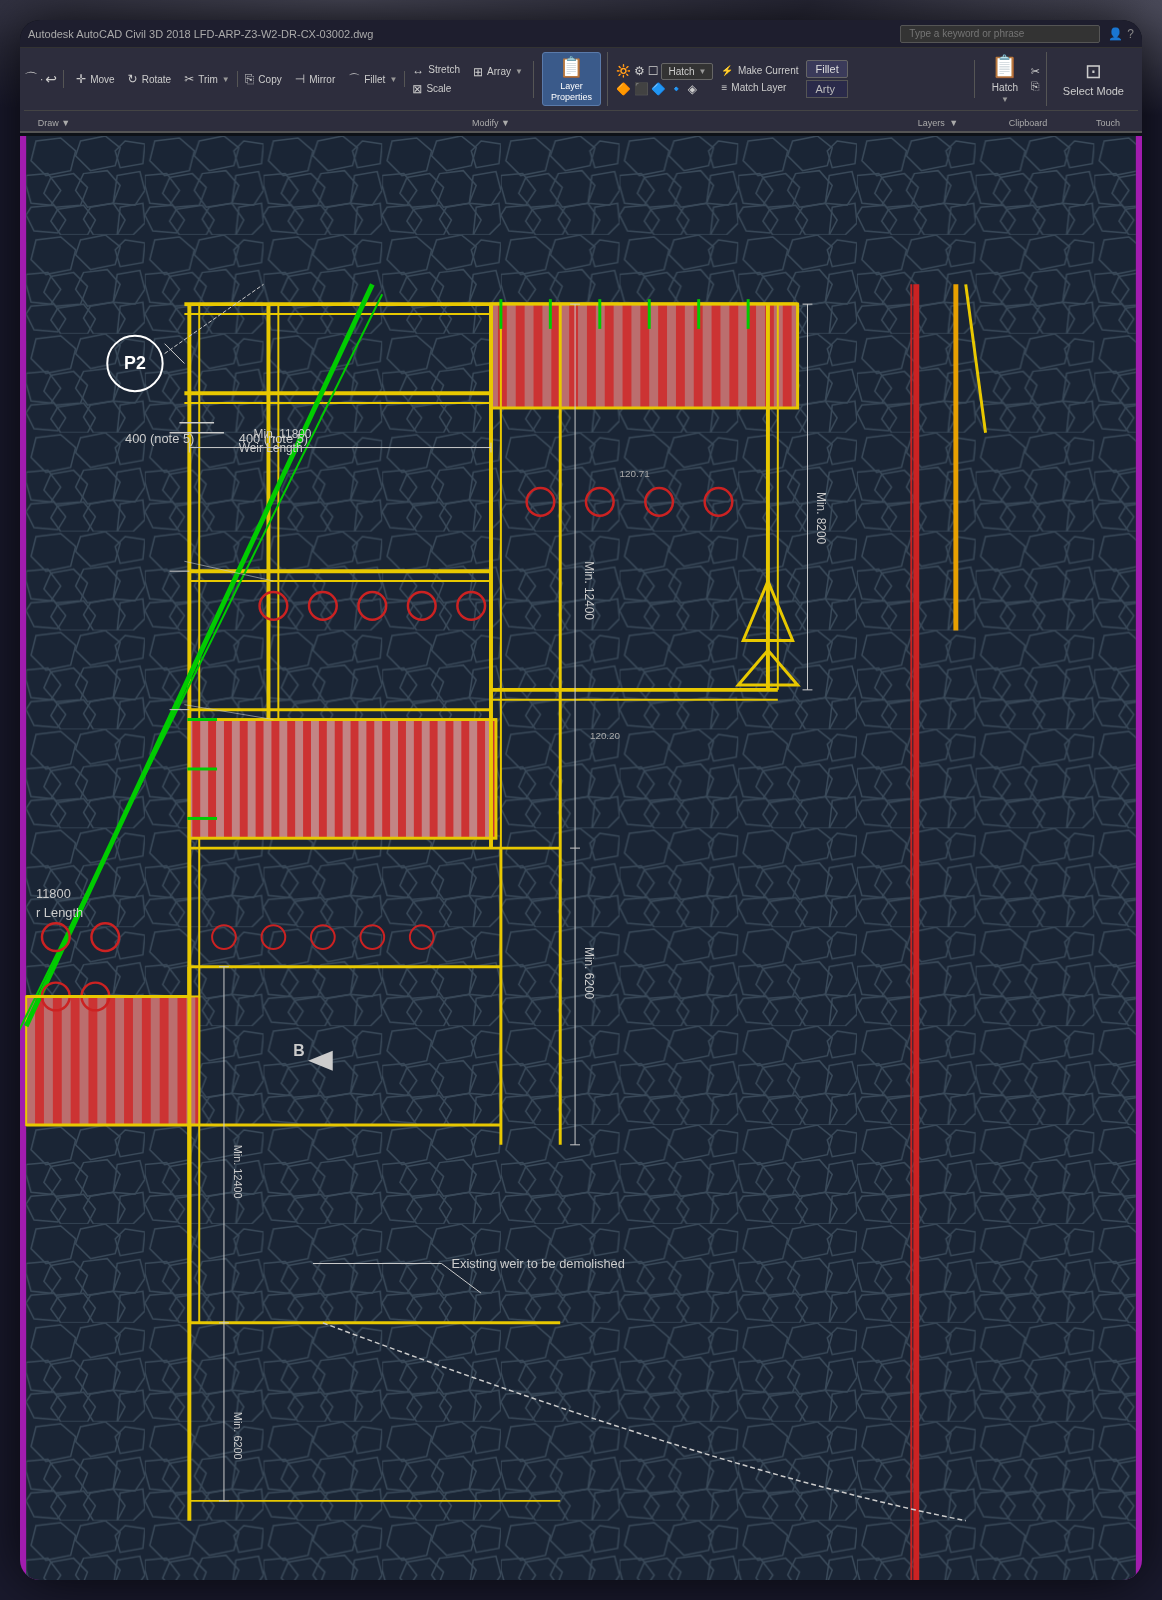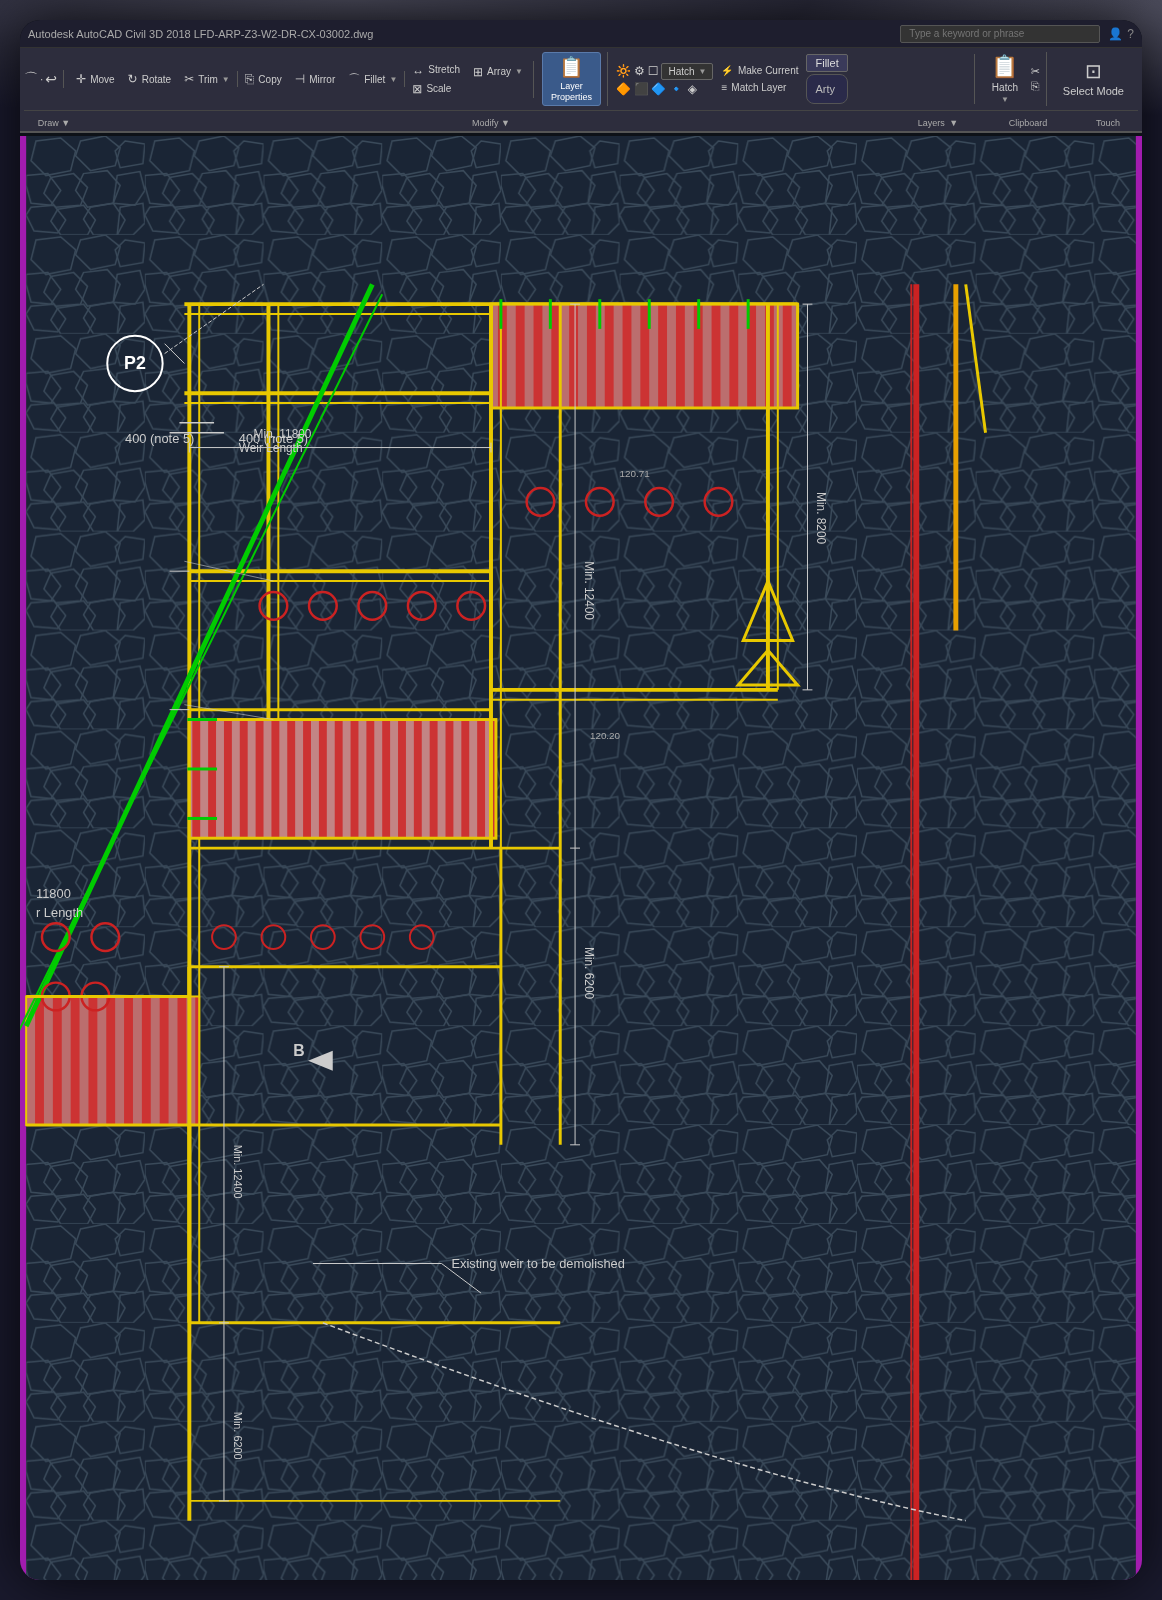--- a/index.html
+++ b/index.html
@@ -317,21 +317,21 @@
             <span>Make Current</span>
           </div>
           <div class="make-current-btn">
             <span>≡</span>
             <span>Match Layer</span>
           </div>
         </div>
 
         <div style="display:flex; flex-direction:column; gap:2px;">
           <div style="background:#3a3a5a; border:1px solid #666; padding:2px 8px; color:#ddd; font-size:11px; border-radius:2px; cursor:pointer;">Fillet</div>
-          <div style="background:#2a2a4a; border:1px solid #555; padding:8px 8px; color:#bbb; font-size:11px; border-radius:8px; cursor:pointer;">Arty</div>
+          <div style="background:#2a2a4a; border:1px solid #555; padding:2px 8px; color:#bbb; font-size:11px; border-radius:0; cursor:pointer;">Arty</div>
         </div>
       </div>
 
       <div style="display:flex; align-items:center; gap:4px; padding: 0 6px; border-right:1px solid #555;">
         <div class="paste-btn">
           <span class="icon">📋</span>
           <span>Hatch</span>
           <span class="arrow-down">▼</span>
         </div>
         <div style="display:flex;flex-direction:column;gap:2px;">

